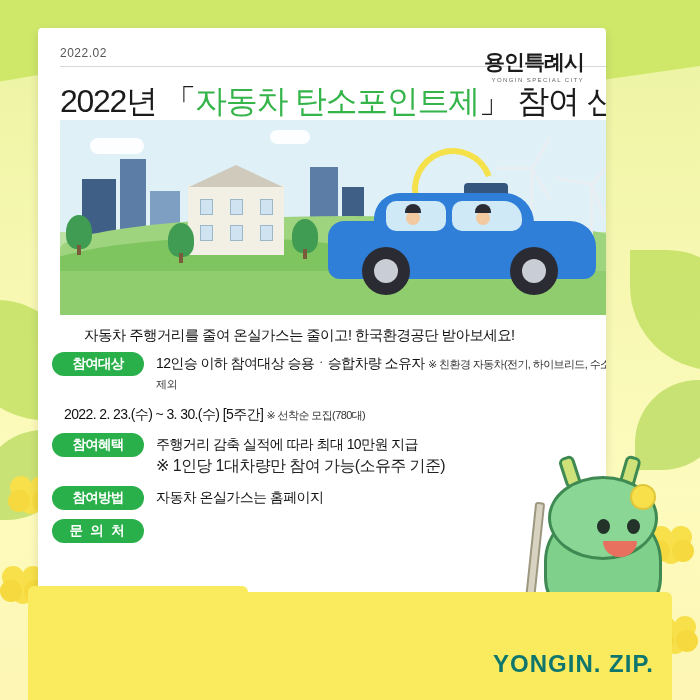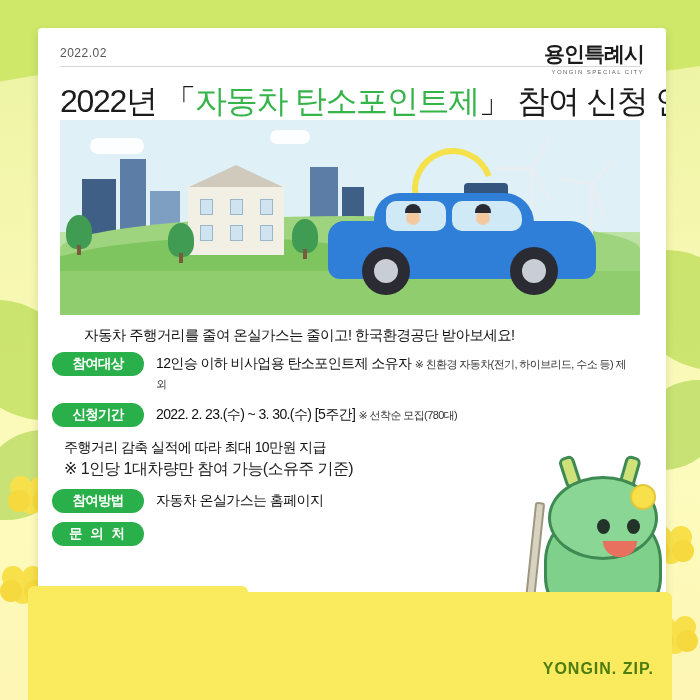--- a/index.html
+++ b/index.html
@@ -19,28 +19,28 @@
   .flower{position:absolute;width:46px;height:46px;}
   .flower span{position:absolute;left:50%;top:50%;width:22px;height:22px;margin:-11px 0 0 -11px;border-radius:50%;background:#f7e04a;}
   .flower span:nth-child(1){transform:translate(-10px,-6px);}
   .flower span:nth-child(2){transform:translate(10px,-6px);}
   .flower span:nth-child(3){transform:translate(0,10px);}
   .flower span:nth-child(4){transform:translate(-12px,8px);background:#f5d93e;}
   .flower span:nth-child(5){transform:translate(12px,8px);background:#f5d93e;}
 
   
   .card{
-    position:absolute;left:38px;top:28px;width:628px;height:570px;
+    position:absolute;left:38px;top:28px;width:568px;height:570px;
     background:#ffffff;border-radius:4px;
     box-shadow:0 4px 10px rgba(0,0,0,.12);
     overflow:hidden;
   }
   .date{position:absolute;left:22px;top:18px;font-size:12px;color:#555;letter-spacing:.5px;}
   .rule{position:absolute;left:22px;top:38px;width:580px;height:1px;background:#d8d8d8;}
-  .logo{position:absolute;right:22px;top:12px;text-align:right;}
+  .logo{position:absolute;right:22px;top:20px;text-align:right;}
   .logo .ko{font-size:21px;font-weight:bold;color:#1b1b1b;letter-spacing:-1px;}
   .logo .en{font-size:6px;color:#666;letter-spacing:1.4px;margin-top:1px;}
 
   .title{position:absolute;left:22px;top:52px;width:584px;font-size:32px;font-weight:normal;
          color:#1b1b1b;letter-spacing:-1.3px;white-space:nowrap;}
   .title .hl{color:#35b44a;}
 
   
   .illus{position:absolute;left:22px;top:92px;width:580px;height:195px;overflow:hidden;border-radius:2px;
          background:linear-gradient(180deg,#d9f0f7 0%,#e8f6fa 55%,#bfe3a8 56%,#a9d98f 100%);}
@@ -81,42 +81,42 @@
   .w2{left:182px;}
   .head{position:absolute;width:14px;height:14px;border-radius:50%;background:#f3c9a0;}
   .hair{position:absolute;width:16px;height:9px;border-radius:8px 8px 0 0;background:#2a2a33;}
 
   
   .lead{position:absolute;left:46px;top:298px;font-size:14.5px;color:#111;letter-spacing:-.6px;}
   .rows{position:absolute;left:14px;top:324px;width:580px;}
   .row{display:flex;align-items:flex-start;margin-bottom:9px;}
   .pill{flex:0 0 auto;width:92px;height:24px;line-height:24px;text-align:center;background:#2ab04a;color:#fff;
         font-size:13.5px;font-weight:bold;border-radius:13px;letter-spacing:-.8px;}
-  .pill.sp{letter-spacing:2px;}
+  .pill.sp{letter-spacing:2px;font-family:Liberation Serif, serif;}
   .rtxt{margin-left:12px;font-size:14px;color:#111;line-height:1.45;letter-spacing:-.6px;padding-top:1px;}
   .sub{font-size:11px;color:#333;}
   .small{font-size:16px;color:#222;display:block;}
 
   
   .mascot{position:absolute;right:24px;bottom:68px;width:150px;height:170px;}
   .m-body{position:absolute;left:18px;top:46px;width:112px;height:110px;border-radius:46% 46% 40% 40%;background:#7fd08a;border:3px solid #3e8a52;}
   .m-head{position:absolute;left:22px;top:14px;width:104px;height:78px;border-radius:50%;background:#8ad694;border:3px solid #3e8a52;}
   .m-eye{position:absolute;top:40px;width:13px;height:15px;border-radius:50%;background:#23332a;}
   .m-e1{left:46px;} .m-e2{left:76px;}
   .m-mouth{position:absolute;left:52px;top:62px;width:34px;height:16px;border-radius:0 0 18px 18px;background:#e7705f;}
   .m-horn{position:absolute;width:10px;height:26px;background:#cfe27a;border:3px solid #3e8a52;border-radius:6px;}
   .m-h1{left:36px;top:-6px;transform:rotate(-18deg);}
   .m-h2{left:96px;top:-6px;transform:rotate(16deg);}
   .m-flower{position:absolute;left:104px;top:22px;width:22px;height:22px;border-radius:50%;background:#f7e04a;border:2px solid #e0c63b;}
   .m-stick{position:absolute;left:4px;top:40px;width:6px;height:96px;background:#d8d2c0;border:2px solid #9c977f;border-radius:3px;transform:rotate(6deg);}
 
   
   .folder{position:absolute;left:28px;bottom:0;width:644px;height:108px;background:#f9ea5e;border-radius:6px 6px 0 0;}
   .folder-tab{position:absolute;left:28px;bottom:88px;width:220px;height:26px;background:#f9ea5e;border-radius:6px 6px 0 0;}
-  .brand{position:absolute;right:46px;bottom:22px;font-size:16px;font-weight:bold;color:#4d7c0f;letter-spacing:1px;text-align:right;}
+  .brand{position:absolute;right:46px;bottom:22px;font-size:24px;font-weight:bold;color:#0f766e;letter-spacing:1px;text-align:right;}
 </style>
 </head>
 <body>
 
 <div class="bg"></div>
 <div class="bg-green-top"></div>
 <div class="leafA" style="left:-40px;top:300px;"></div>
 <div class="leafB" style="left:-20px;top:430px;"></div>
 <div class="leafA" style="right:-50px;top:250px;"></div>
 <div class="leafB" style="right:-25px;top:380px;"></div>
@@ -224,34 +224,34 @@
     </div>
   </div>
 
   <div class="lead">자동차 주행거리를 줄여 온실가스는 줄이고! 한국환경공단 받아보세요!</div>
 
   <div class="rows">
 
     <div class="row">
       <div class="pill">참여대상</div>
       <div class="rtxt">
-        <span>12인승 이하 비사업용 탄소포인트제 소유자</span>
+        <span>12인승 이하 참여대상 승용ㆍ승합차량 소유자</span>
         <span class="sub">※ 친환경 자동차(전기, 하이브리드, 수소 등) 제외</span>
       </div>
     </div>
 
     <div class="row">
-      <div class="pill">신청기간</div>
       <div class="rtxt">
         <span>2022. 2. 23.(수) ~ 3. 30.(수) [5주간]</span>
         <span class="sub">※ 선착순 모집(780대)</span>
       </div>
     </div>
 
     <div class="row">
+      <div class="pill">참여혜택</div>
       <div class="rtxt">
         <span>주행거리 감축 실적에 따라 최대 10만원 지급</span>
         <span class="small">※ 1인당 1대차량만 참여 가능(소유주 기준)</span>
       </div>
     </div>
 
     <div class="row">
       <div class="pill">참여방법</div>
       <div class="rtxt">
         <span>자동차 온실가스는 홈페이지</span>

